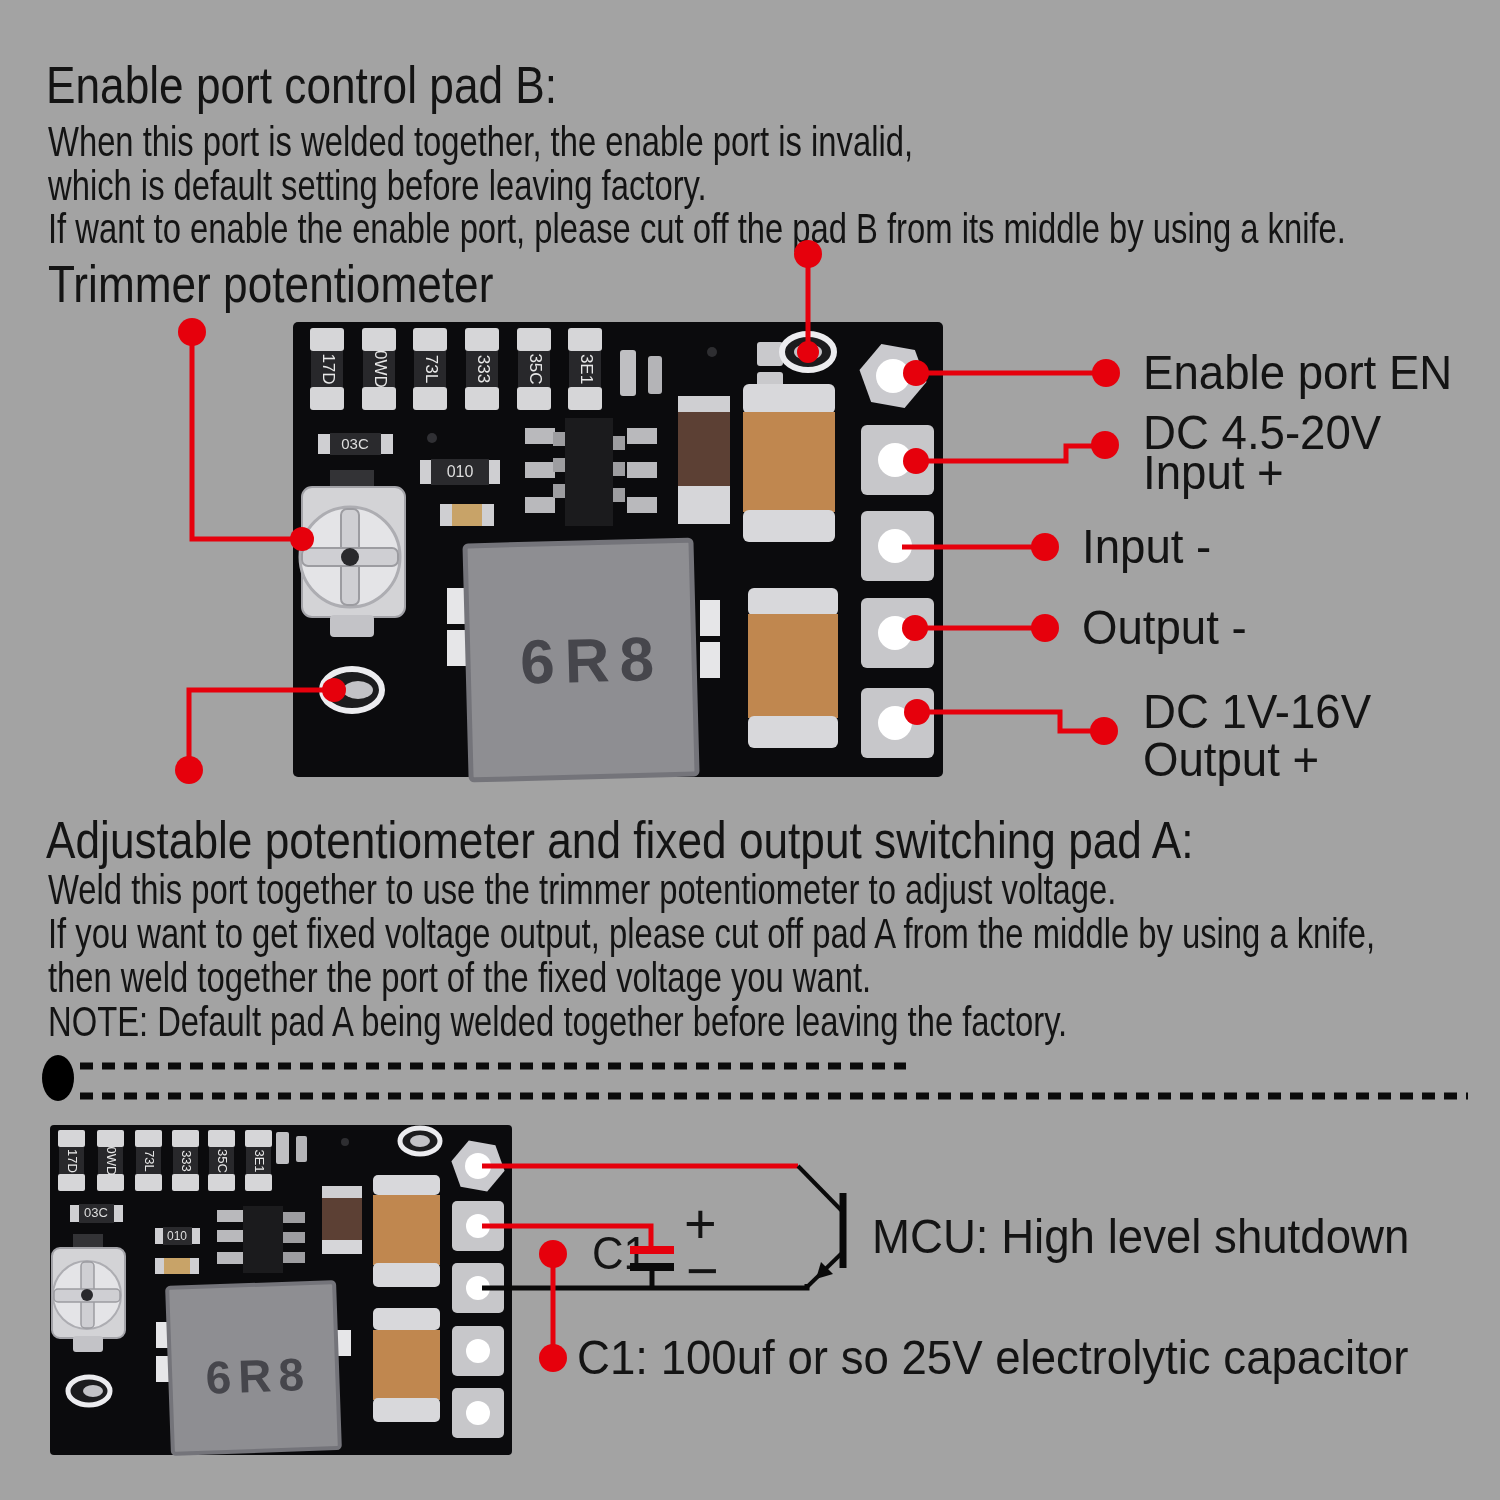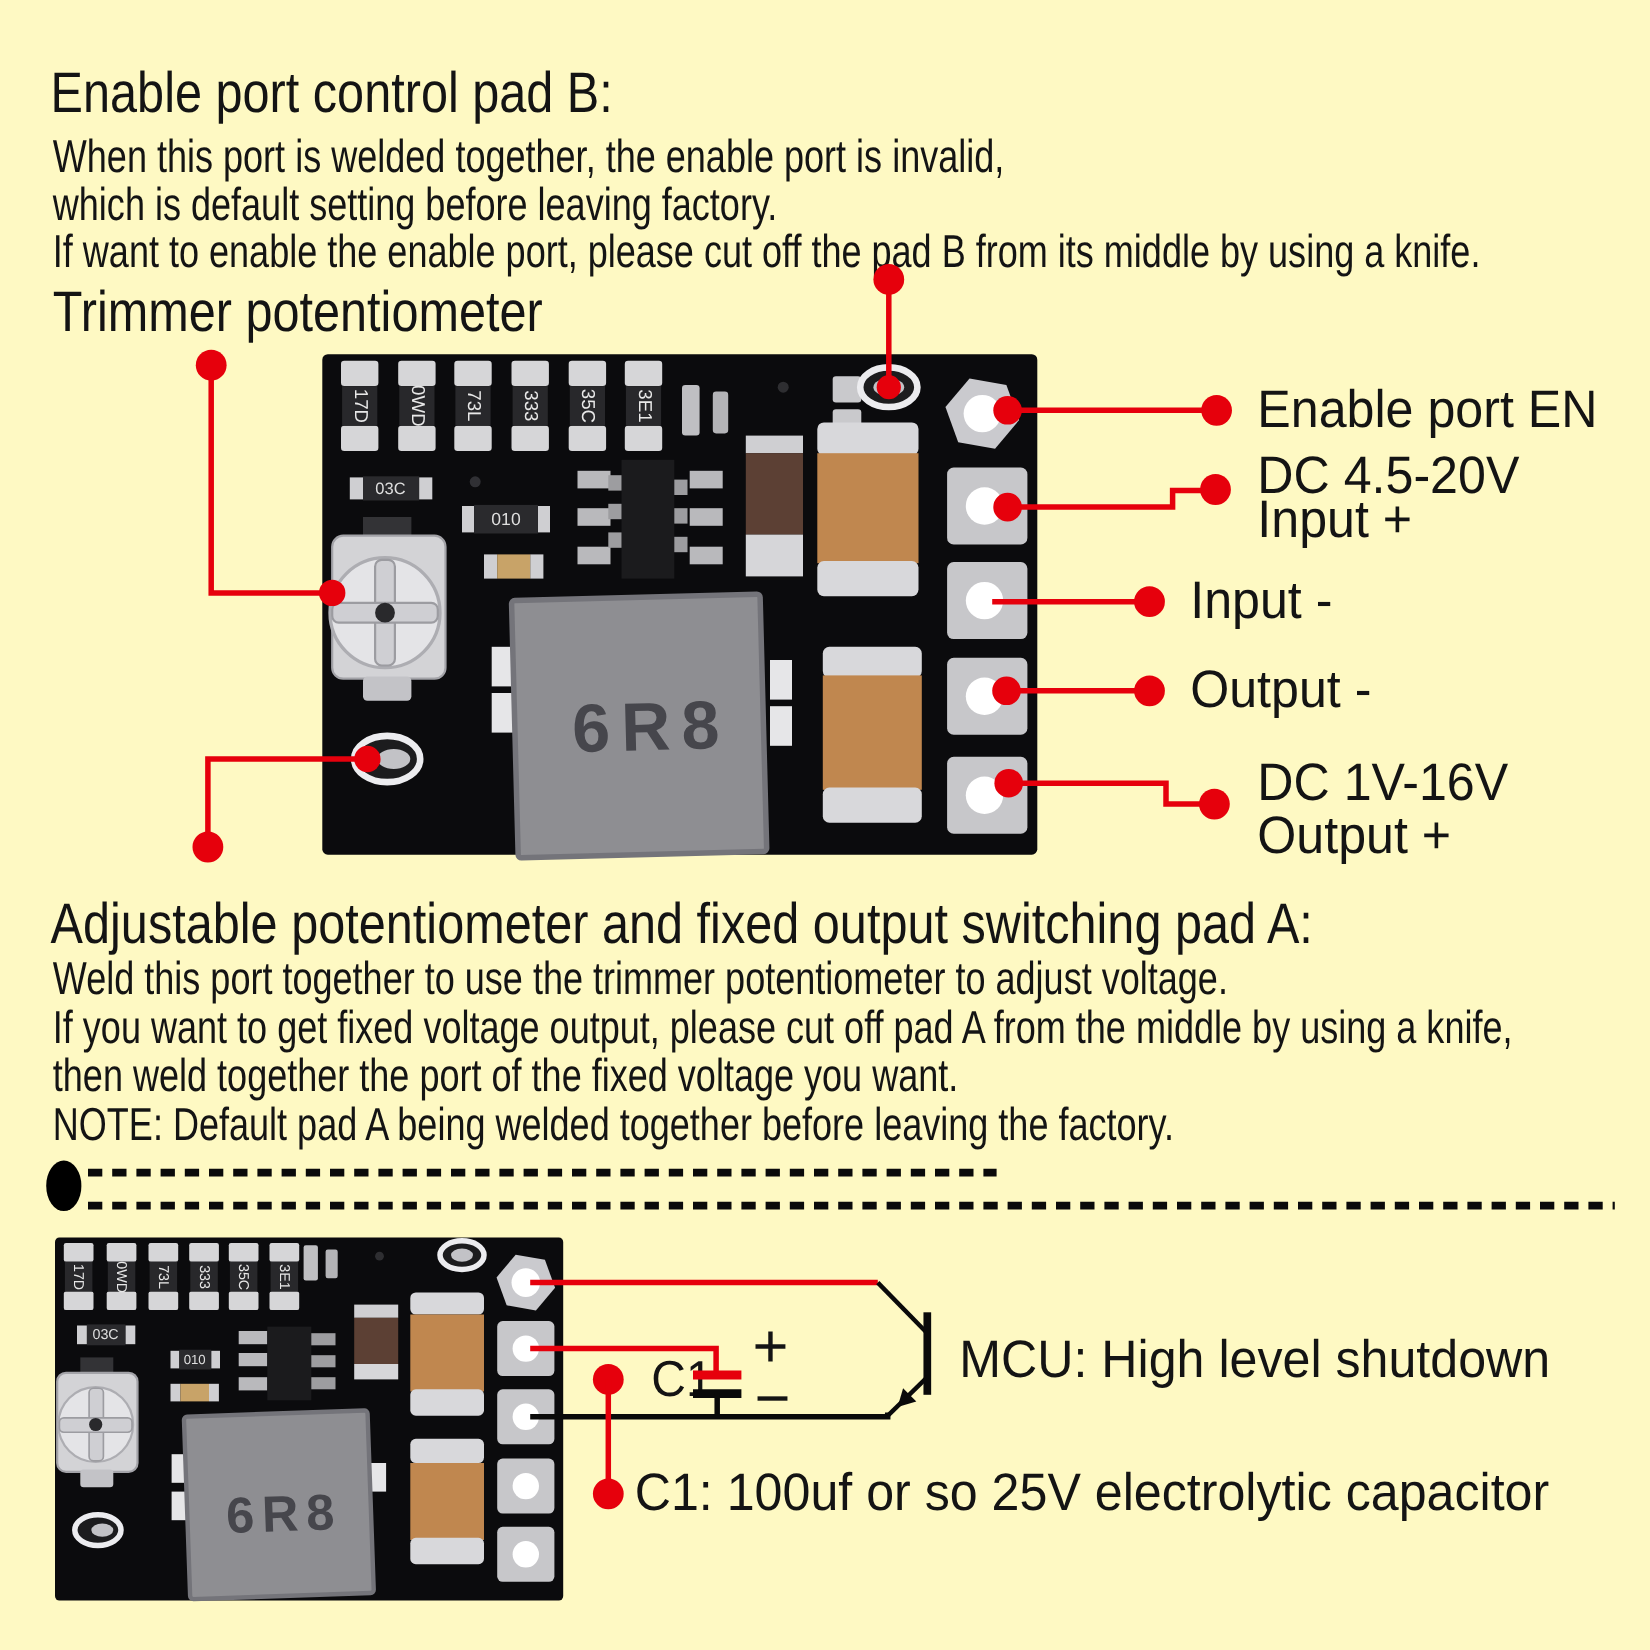--- a/index.html
+++ b/index.html
@@ -1,16 +1,16 @@
 <!DOCTYPE html>
 <html><head>
 <meta charset="utf-8">
 <style>
   html,body{margin:0;padding:0;background:#fff;}
-  .canvas{position:relative;width:1500px;height:1500px;background:#fef9c3;overflow:hidden;
+  .canvas{position:relative;width:1500px;height:1500px;background:#a3a3a3;overflow:hidden;
           font-family:"Liberation Sans", sans-serif;color:#111;}
   .txt{position:absolute;white-space:nowrap;transform-origin:0 50%;color:#141414;}
   .h1{font-size:52px;line-height:56px;transform:scaleX(0.85);font-weight:400;letter-spacing:0px;}
   .body{font-size:42px;line-height:48px;transform:scaleX(0.78);font-weight:400;}
   .lbl{font-size:48px;line-height:56px;transform:scaleX(0.95);font-weight:400;}
   .sym{font-size:56px;line-height:56px;font-weight:400;}
   .c1ref{font-size:46px;line-height:52px;transform:scaleX(0.95);}
   svg{position:absolute;left:0;top:0;}
   svg text{font-family:"Liberation Sans", sans-serif;}
 </style>

